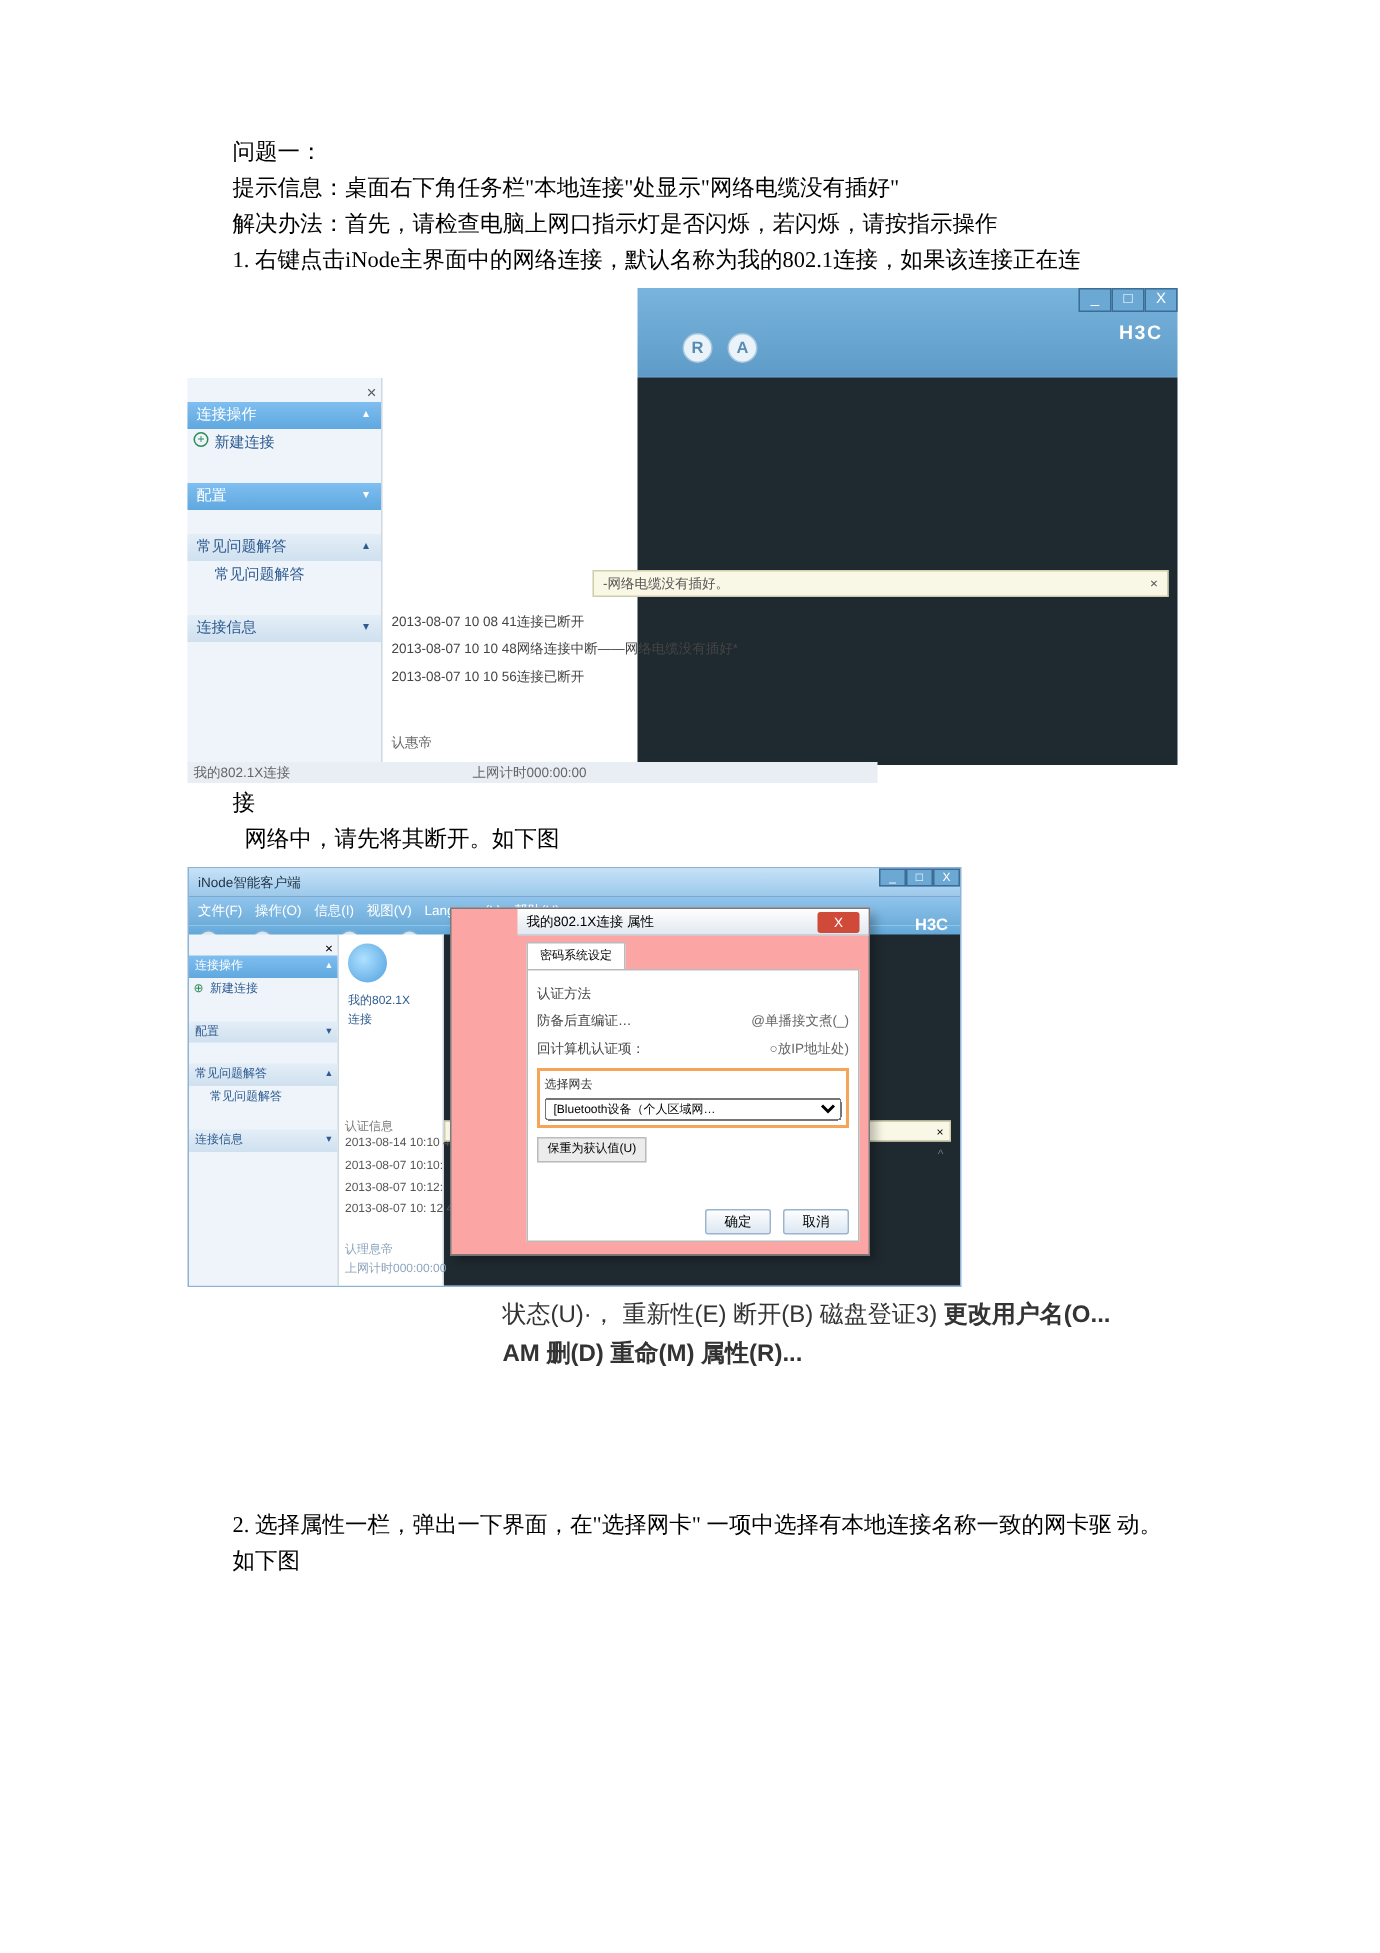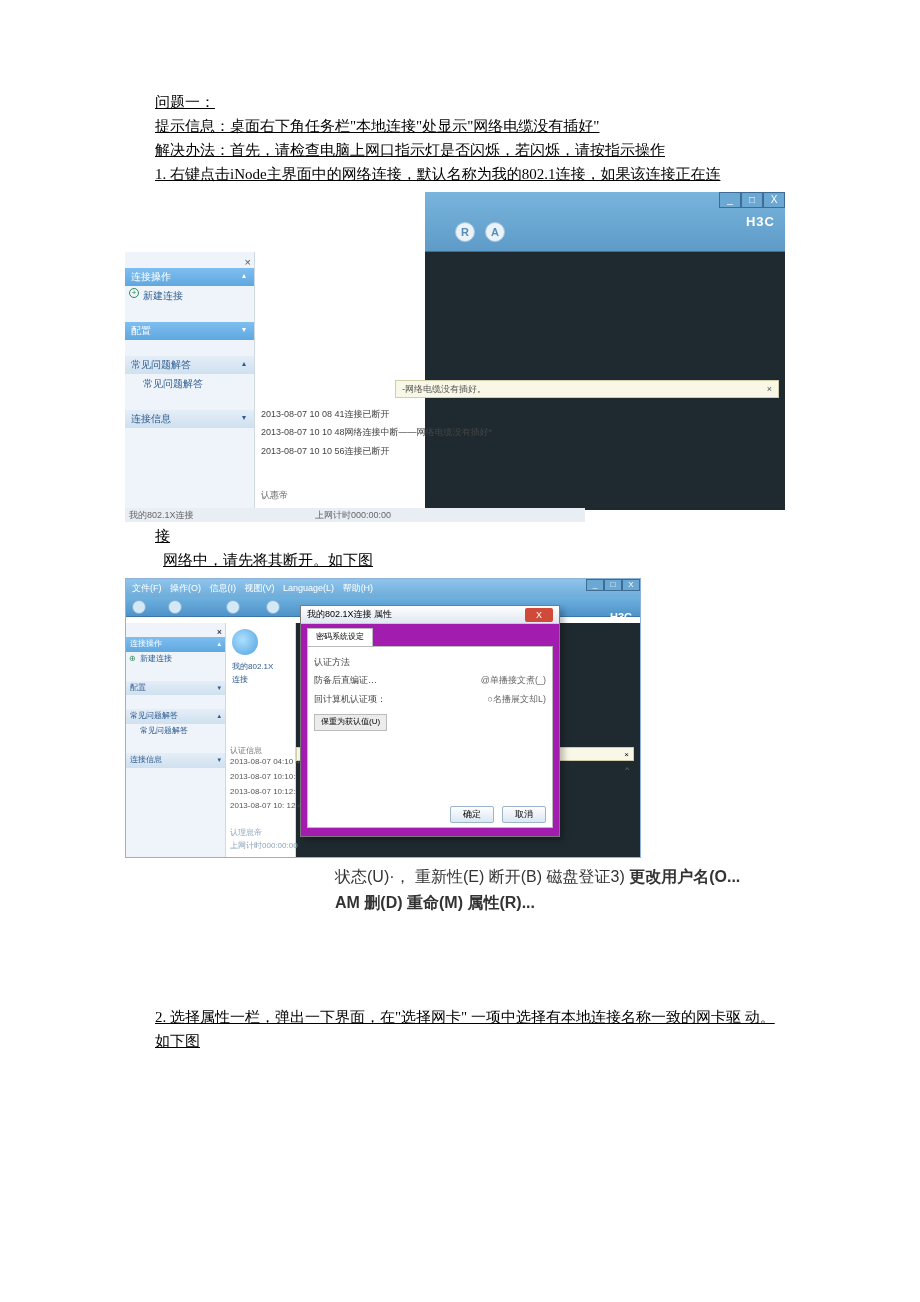--- a/index.html
+++ b/index.html
@@ -6,21 +6,21 @@
   body {
     font-family: "SimSun", "宋体", serif;
     background: #fff;
     width: 920px;
     font-size: 15px;
     line-height: 1.6;
   }
   .page {
     padding: 90px 140px 0 155px;
   }
-  .para { margin: 0; text-decoration: underline; }
+  .para { margin: 0; }
   .s1, .s2 {
     position: relative;
     margin-top: 6px;
     margin-bottom: 6px;
   }
   
   .s1 {
     width: 660px;
     height: 330px;
     margin-left: -30px;
@@ -166,23 +166,23 @@
     background: radial-gradient(circle at 40% 40%, #aee0ff, #4fa0de);
     border-radius: 50%;
   }
   .s2-logs2 {
     position: absolute; left: 104px; top: 176px; width: 80px; font-size: 8px;
     color: #555;
   }
   .s2-logs2 div { padding: 1px 0; }
   .s2-auth2 { position: absolute; left: 104px; top: 166px; font-size: 8px; color: #777; }
   .s2-dialog {
-    position: absolute; left: 174px; top: 26px; width: 260px; height: 232px;
-    background: #a21caf; border: 1px solid #7a7a7a;
-    box-shadow: 4px 4px 6px rgba(0,0,0,.25); font-size: 9px;
+    position: absolute; left: 174px; top: 26px; width: 280px; height: 232px;
+    background: #fca5a5; border: 1px solid #7a7a7a;
+    box-shadow: 4px 4px 6px rgba(0,0,0,.25); font-size: 9px; padding-left: 44px;
   }
   .s2-dialog-title {
     background: linear-gradient(#fefefe, #e1e8f1);
     height: 18px; display: flex; align-items: center; padding: 0 6px;
     justify-content: space-between; font-size: 9px;
     border-bottom: 1px solid #c5ccd4;
   }
   .s2-dialog-title .x {
     width: 28px; height: 14px; background: #d04a3a; color: #fff;
     text-align: center; line-height: 14px; font-size: 9px; border-radius: 2px;
@@ -317,20 +317,21 @@
 
   <p class="para" style="margin-top:-4px">接</p>
   <p class="para" style="padding-left:8px">网络中，请先将其断开。如下图</p>
 
   <div class="s2">
     <div class="s2-winbtns">
       <span>_</span>
       <span>□</span>
       <span>X</span>
     </div>
+    <div class="s2-title">iNode智能客户端</div>
     <div class="s2-menu">
       <span>文件(F)</span>
       <span>操作(O)</span>
       <span>信息(I)</span>
       <span>视图(V)</span>
       <span>Language(L)</span>
       <span>帮助(H)</span>
     </div>
     <div class="s2-tbar">
       <div class="btn" style="left:6px"></div>
@@ -369,21 +370,21 @@
     </div>
 
     <div class="s2-mid">
       <div class="s2-mid-icon"></div>
       <div style="padding-left:6px;color:#2e5b90">我的802.1X</div>
       <div style="padding-left:6px;color:#2e5b90">连接</div>
     </div>
 
     <div class="s2-auth2">认证信息</div>
     <div class="s2-logs2">
-      <div>2013-08-07 04:10   4</div>
+      <div>2013-08-14 10:10   4</div>
       <div>2013-08-07 10:10:</div>
       <div>2013-08-07 10:12:</div>
       <div>2013-08-07 10:  12  4</div>
     </div>
     <div class="tipbar2">
       <span class="x">×</span>
       <span class="a">^</span>
     </div>
     <div class="s2-info">
       <div>认理息帝</div>
@@ -400,21 +401,27 @@
         <div class="s2-row">
           <span class="lbl">认证方法</span>
           <span class="val"></span>
         </div>
         <div class="s2-row">
           <span class="lbl">防备后直编证…</span>
           <span class="val" style="margin-left:auto">@单播接文煮(_)</span>
         </div>
         <div class="s2-row">
           <span class="lbl">回计算机认证项：</span>
-          <span class="val" style="margin-left:auto">○名播展文却L)</span>
+          <span class="val" style="margin-left:auto">○放IP地址处)</span>
+        </div>
+        <div class="s2-select-wrap">
+          <div style="font-size:8px;color:#333;padding-bottom:2px">选择网去</div>
+          <select class="s2-select">
+            <option>[Bluetooth设备（个人区域网…</option>
+          </select>
         </div>
         <div class="s2-default">保重为获认值(U)</div>
         <div class="s2-actions">
           <button>确定</button>
           <button>取消</button>
         </div>
       </div>
     </div>
   </div>
 

